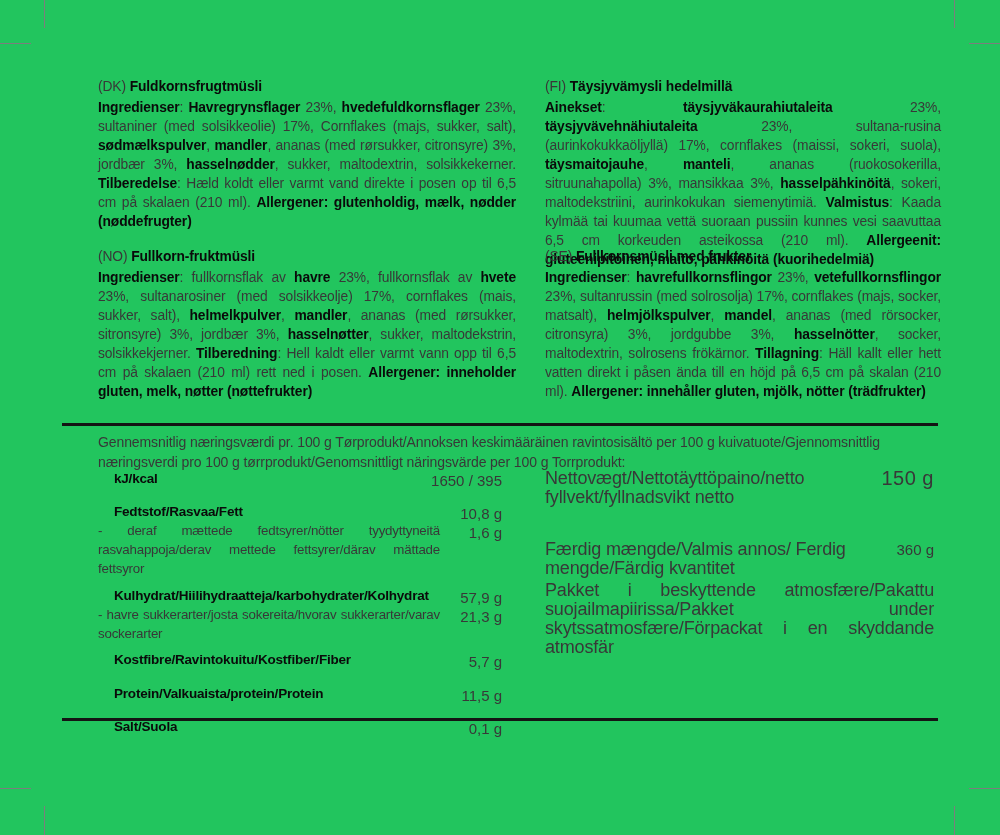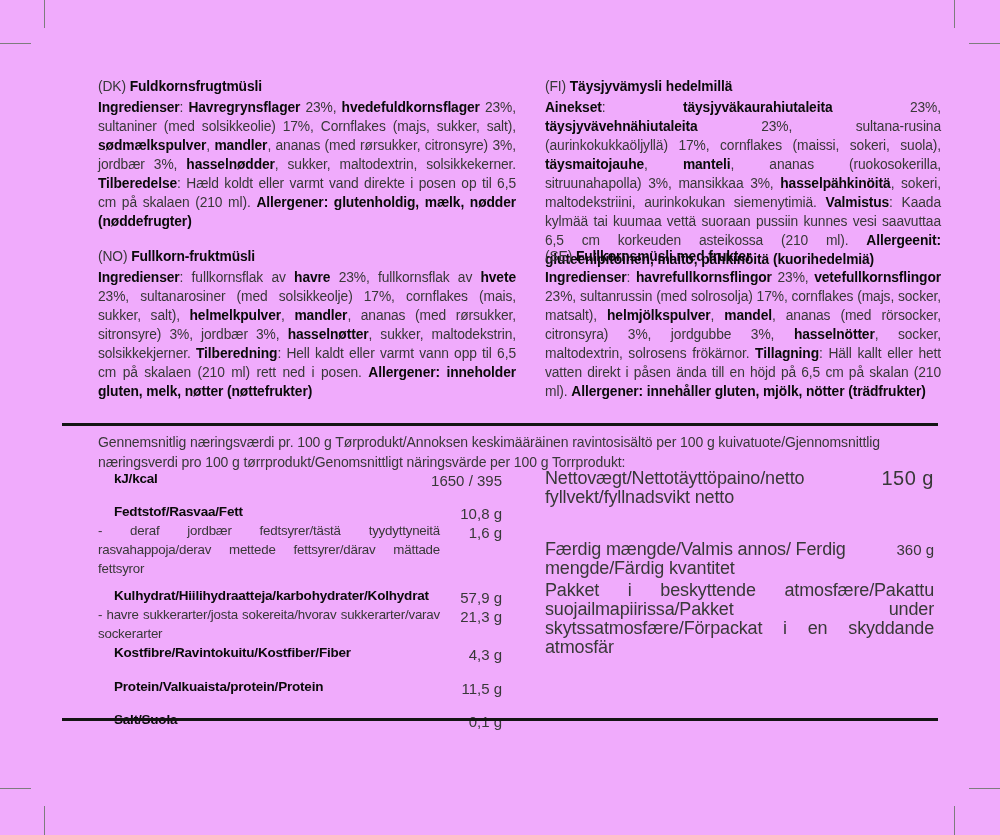--- a/index.html
+++ b/index.html
@@ -1,18 +1,18 @@
 <!DOCTYPE html>
 <html><head>
 <meta charset="utf-8">
 <style>
   html,body { margin:0; padding:0; background:#fff; }
   .page {
     position:relative; width:1000px; height:835px; overflow:hidden;
-    background:#f0abfc; color:#383838;
+    background:#22c55e; color:#383838;
     font-family:"Liberation Sans", sans-serif;
   }
   .crop { position:absolute; background:#7d7d7d; }
 
   
   .panel { position:absolute; font-size:13.8px; line-height:19px; letter-spacing:-0.1px; }
   .panel-dk { left:98px; top:77px;  width:418px; }
   .panel-fi { left:545px; top:77px; width:396px; }
   .panel-no { left:98px; top:247px; width:418px; }
   .panel-se { left:545px; top:247px; width:396px; }
@@ -32,21 +32,21 @@
 
   
   .ncol { position:absolute; left:98px; top:469px; width:404px; }
   .nrow { position:relative; }
   .ncell { width:342px; }
   .nlabel { font-size:13.5px; line-height:19px; white-space:nowrap; letter-spacing:-0.2px;padding-left:16px; }
   .nsub { font-size:13.3px; line-height:19px; letter-spacing:-0.2px; text-align:justify; }
   .nvals { position:absolute; top:2px; right:0; text-align:right; }
   .nval { font-size:15px; line-height:19px; white-space:nowrap; }
   .mb14 { margin-bottom:14px; } .mb8 { margin-bottom:8px; }
-  .mb7 { }  .mb15 { margin-bottom:15px; }
+  .mb7 { margin-bottom:7px; }  .mb15 { margin-bottom:15px; }
 
   
   .pcol { position:absolute; left:545px; top:469px; width:389px; }
   .prow { position:relative; }
   .plabel { font-size:18px; line-height:19px; max-width:368px; letter-spacing:-0.15px; }
   .pval { position:absolute; right:0; top:1px; font-size:15px; white-space:nowrap; }
   .pval.large { font-size:20px; top:-2px; letter-spacing:0.5px; }
   .prow.full .plabel { max-width:389px; text-align:justify; }
   .pmb33 { margin-bottom:33px; } .pmb7 { margin-bottom:7px; } .pmb3 { margin-bottom:3px; }
 </style>
@@ -103,21 +103,21 @@
           <div class="nlabel b">kJ/kcal</div>
         </div>
       <div class="nvals">
           <div class="nval">1650 / 395</div>
         </div>
     </div>
 
     <div class="nrow mb8">
       <div class="ncell">
         <div class="nlabel b">Fedtstof/Rasvaa/Fett</div>
-        <div class="nsub">- deraf jordbær fedtsyrer/tästä tyydyttyneitä rasvahappoja/derav mettede fettsyrer/därav mättade fettsyror</div>
+        <div class="nsub">- deraf mættede fedtsyrer/nötter tyydyttyneitä rasvahappoja/derav mettede fettsyrer/därav mättade fettsyror</div>
       </div>
       <div class="nvals">
         <div class="nval">10,8 g</div>
         <div class="nval">1,6 g</div>
       </div>
     </div>
 
     <div class="nrow mb7">
       <div class="ncell">
         <div class="nlabel b">Kulhydrat/Hiilihydraatteja/karbohydrater/Kolhydrat</div>
@@ -127,21 +127,21 @@
         <div class="nval">57,9 g</div>
         <div class="nval">21,3 g</div>
       </div>
     </div>
 
     <div class="nrow mb15">
       <div class="ncell">
           <div class="nlabel b">Kostfibre/Ravintokuitu/Kostfiber/Fiber</div>
         </div>
       <div class="nvals">
-          <div class="nval">4,3 g</div>
+          <div class="nval">5,7 g</div>
         </div>
     </div>
 
     <div class="nrow mb14">
       <div class="ncell">
           <div class="nlabel b">Protein/Valkuaista/protein/Protein</div>
         </div>
       <div class="nvals">
           <div class="nval">11,5 g</div>
         </div>

